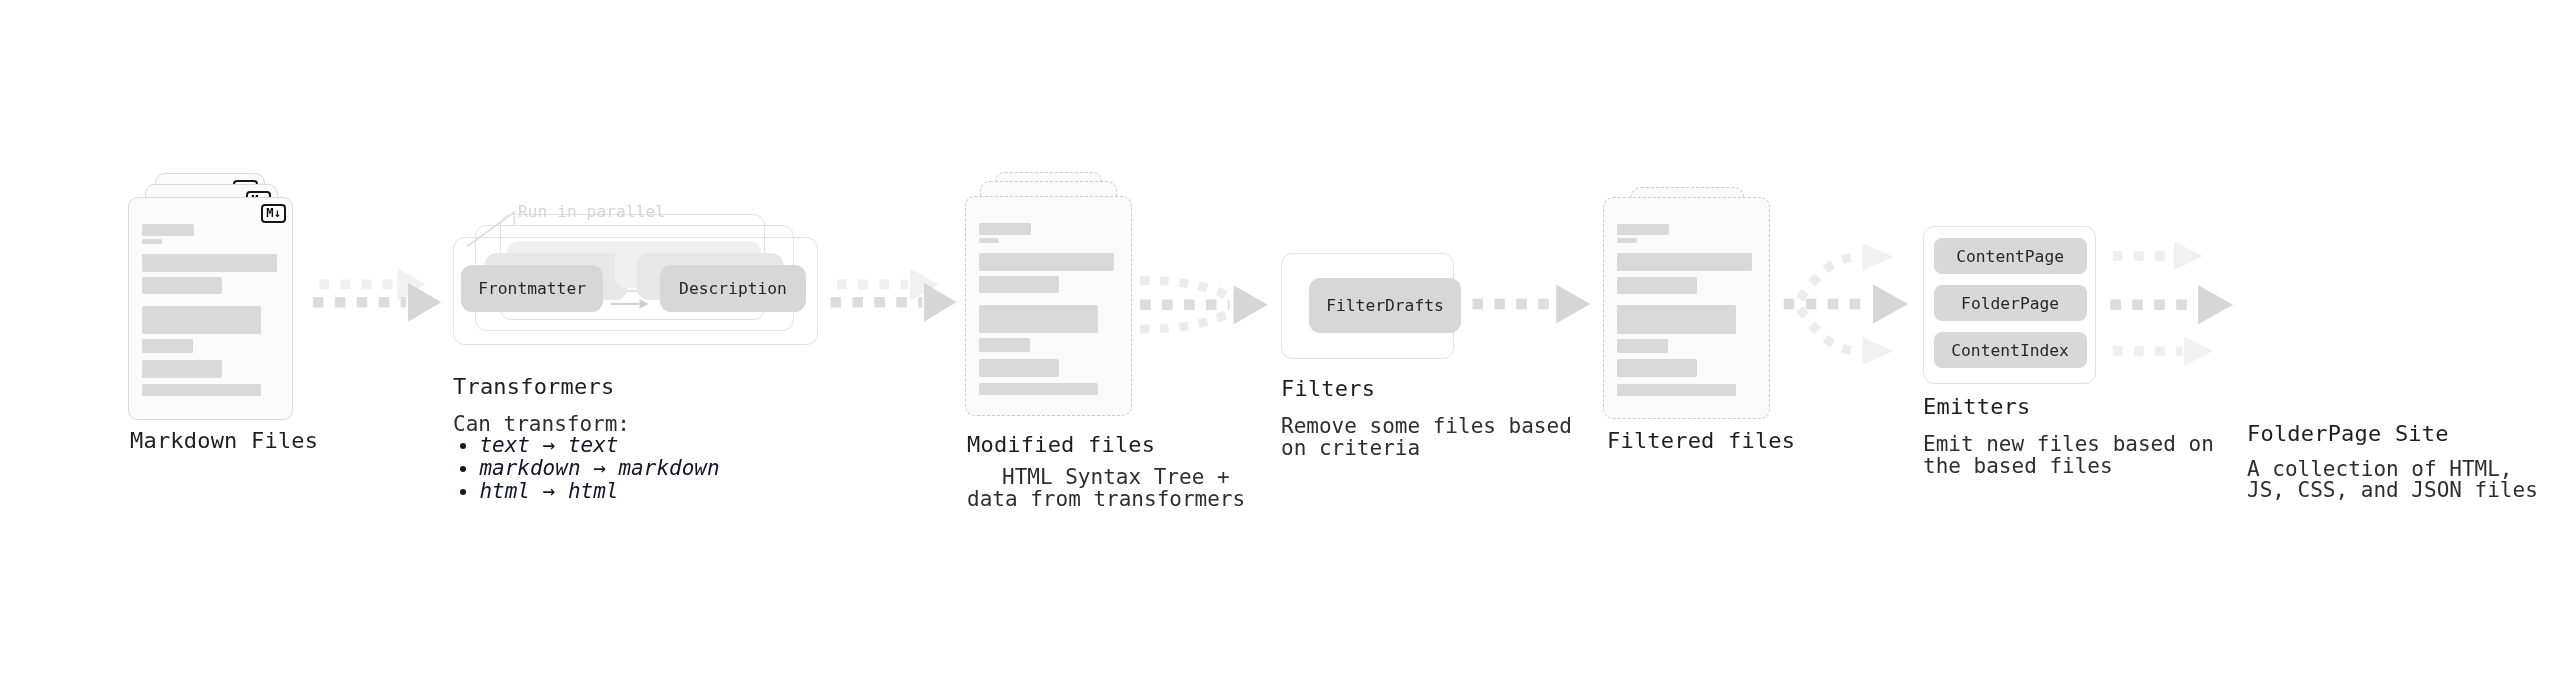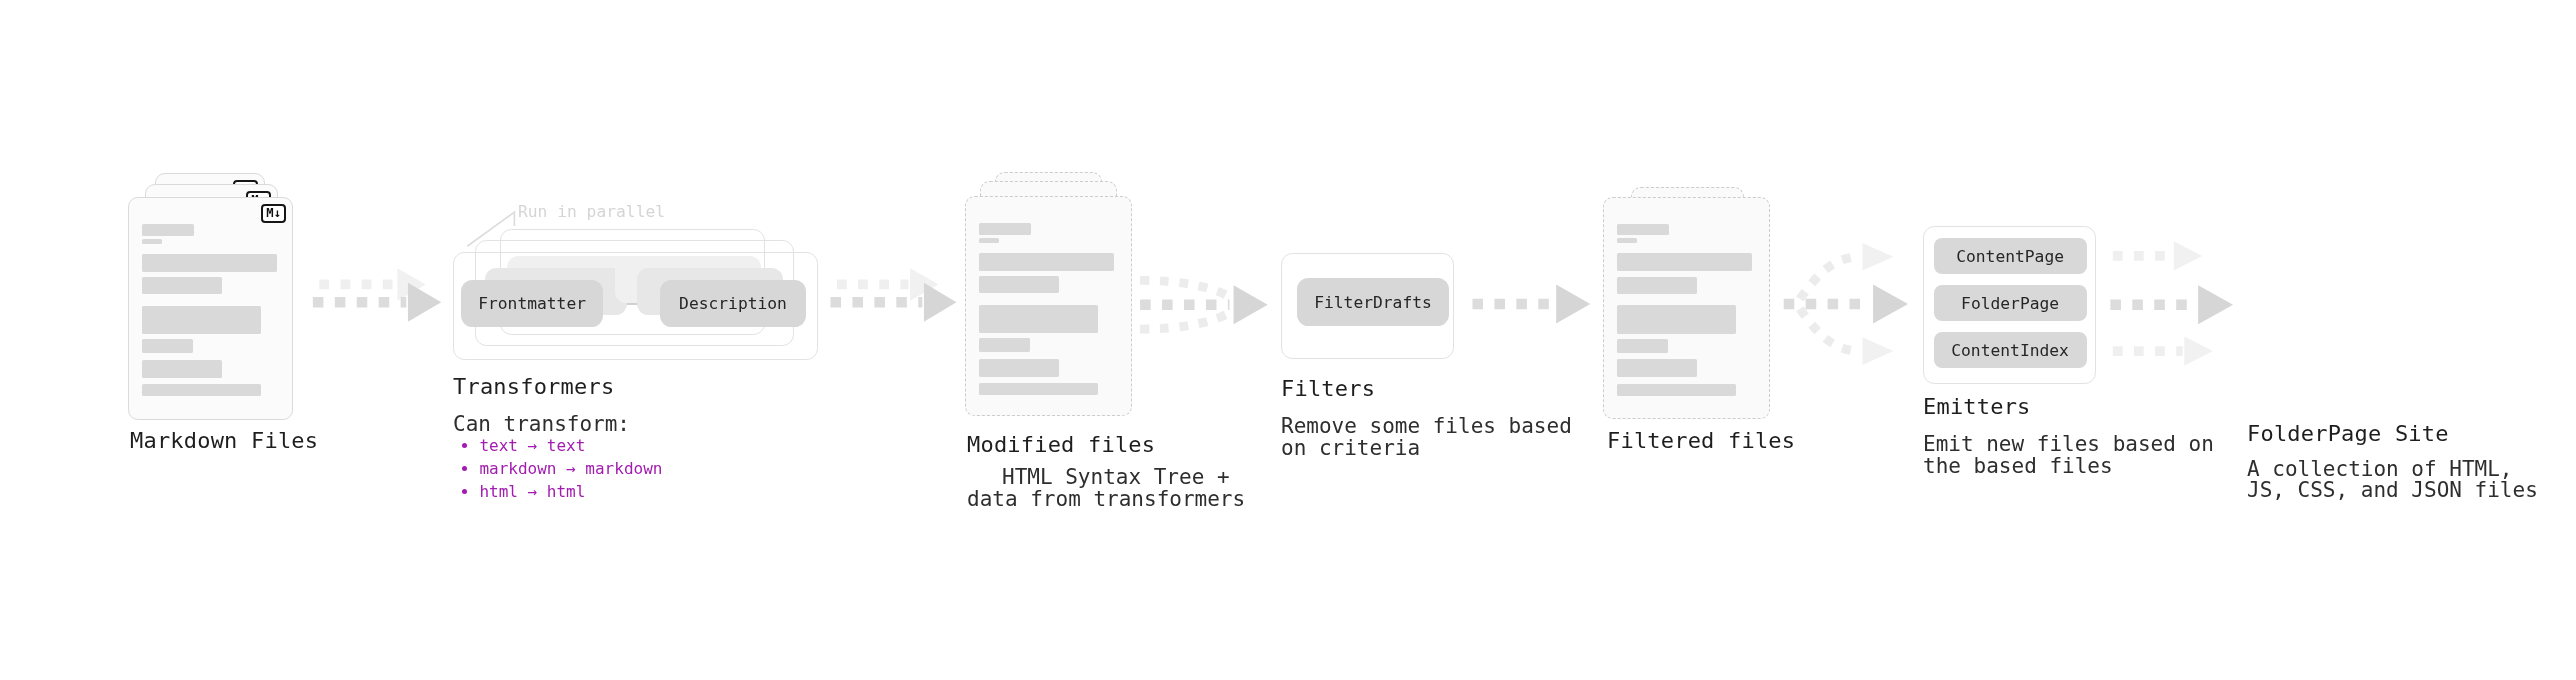--- a/index.html
+++ b/index.html
@@ -46,21 +46,21 @@
   .css-word{font-size:7.3px;font-weight:800;color:#111;letter-spacing:0.4px;line-height:7.3px;
             font-family:"DejaVu Sans","Liberation Sans",sans-serif;}
   .css-underline{height:2.4px;width:18px;margin-top:0.8px;background:#2b63e8;}
   .js-badge{position:absolute;top:5.7px;right:6.5px;width:18px;height:8.1px;background:#ffe000;}
   .html5-badge{position:absolute;top:4.1px;right:9px;text-align:center;z-index:2;}
   .html5-word{font-size:7.3px;font-weight:800;color:#111;letter-spacing:0.8px;line-height:8.1px;
               font-family:"DejaVu Sans","Liberation Sans",sans-serif;}
   .shield{width:19.5px;height:22px;margin:0.8px auto 0;background:#e44d26;color:#ffffff;font-weight:bold;font-size:12.2px;
           line-height:21px;text-align:center;clip-path:polygon(0 0,100% 0,91% 84%,50% 100%,9% 84%);}
   ul.bullets{margin:0;padding-left:24.4px;list-style:disc;}
-  ul.bullets li{font-size:16px;color:#a21caf;line-height:23px;white-space:pre;}
+  ul.bullets li{font-size:21px;color:#0f172a;line-height:23px;white-space:pre;font-style:italic;}
 </style>
 </head>
 <body>
 
 <div id="canvas">
 
   <svg id="arrows" width="2576" height="681" viewBox="0 0 3170 838">
     <g>
       <line class="dash-light" x1="393" y1="350" x2="487" y2="350"></line>
       <polygon class="head-light" points="489,330 489,370 524,350"></polygon>
@@ -135,21 +135,21 @@
           <div class="bar b4"></div>
         <div class="bar b5"></div>
           <div class="bar b6"></div>
           <div class="bar b7"></div>
           <div class="bar b8"></div>
       </div>
     </div>
   </div>
   <div class="heading" style="left:130px;top:428px;">Markdown Files</div>
 
-  <div class="group" style="left:453px;top:229px;width:374px;height:138px;">
+  <div class="group" style="left:453px;top:214px;width:374px;height:138px;">
     <div class="outline-box" style="left:47px;top:0;width:265px;height:106px;"></div>
     <div class="outline-box" style="left:22px;top:11.4px;width:319px;height:106px;"></div>
     <div class="outline-box" style="left:0;top:23px;width:365px;height:108px;"></div>
     <div class="pill ghost3" style="left:54px;top:27px;width:142px;height:47px;"></div>
     <div class="pill ghost2" style="left:32px;top:39px;width:142px;height:47px;"></div>
     <div class="pill ghost3" style="left:162px;top:27px;width:146px;height:47px;"></div>
     <div class="pill ghost2" style="left:184px;top:39px;width:146px;height:47px;"></div>
     <div class="pill" style="left:8.1px;top:51px;width:142px;height:47px;">Frontmatter</div>
     <div class="pill" style="left:207px;top:51px;width:146px;height:47px;">Description</div>
   </div>
@@ -177,21 +177,21 @@
           <div class="bar b8"></div>
       </div>
     </div>
   </div>
   <div class="heading" style="left:967px;top:432px;">Modified files</div>
   <div class="body-text" style="left:967px;top:466px;margin-left:35px;">HTML Syntax Tree +</div>
   <div class="body-text" style="left:967px;top:488px;">data from transformers</div>
 
   <div class="group" style="left:1281px;top:253px;width:173px;height:106px;">
     <div class="outline-box" style="left:0;top:0;width:173px;height:106px;"></div>
-    <div class="pill" style="left:16px;top:25px;width:152px;height:48px;">FilterDrafts</div>
+    <div class="pill" style="left:28px;top:25px;width:152px;height:55px;">FilterDrafts</div>
   </div>
   <div class="heading" style="left:1281px;top:376px;">Filters</div>
   <div class="body-text" style="left:1281px;top:415px;">Remove some files based</div>
   <div class="body-text" style="left:1281px;top:437px;">on criteria</div>
 
   <div class="stack" style="left:1603px;top:187px;width:195px;height:244px;">
     <div class="file-card dashed" style="left:28.4px;top:0;width:113px;height:57px;"></div>
     <div class="file-card dashed" style="left:0;top:9.8px;width:167px;height:222px;">
       <div class="bars">
         <div class="bar b1"></div>

